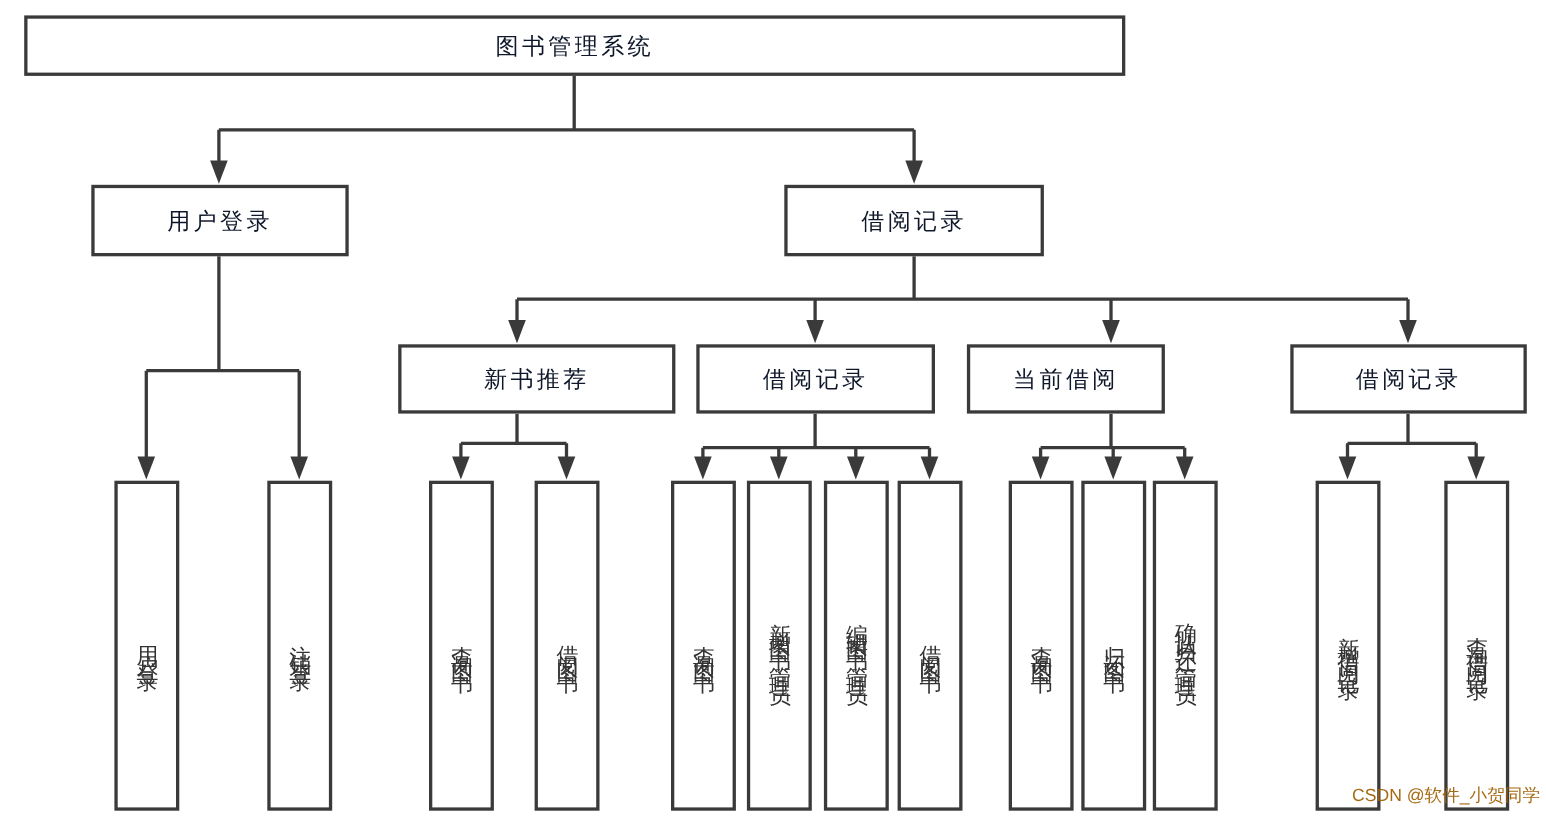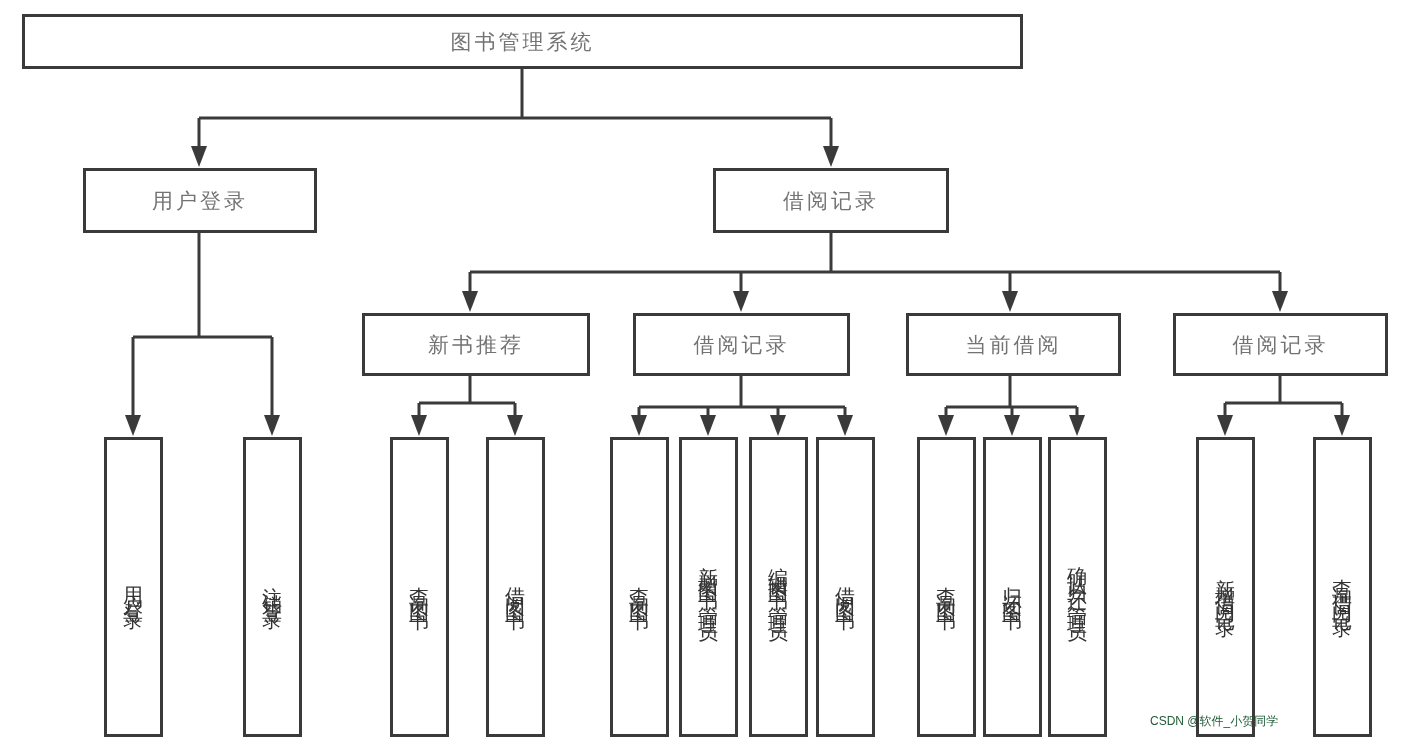--- a/index.html
+++ b/index.html
@@ -15,21 +15,21 @@
   .node{
     position:absolute;
     box-sizing:border-box;
     background:#ffffff;
     border:3px solid #3a3a3a;
     display:flex;
     align-items:center;
     justify-content:center;
     font-size:21px;
     letter-spacing:3px;
-    color:#737373;
+    color:#0f172a;
     white-space:nowrap;
   }
   .leaf{
     position:absolute;
     box-sizing:border-box;
     top:437px;
     height:300px;
     width:59px;
     background:#ffffff;
     border:3px solid #3a3a3a;
@@ -43,22 +43,23 @@
     letter-spacing:8px;
     line-height:1.1;
     color:#333333;
     white-space:nowrap;
   }
   .watermark{
     position:absolute;
     left:1150px;
     top:713px;
     width:250px;
-    font-size:12px;
-    color:#14532d;
+    text-align:right;
+    font-size:16px;
+    color:#a16207;
     opacity:0.95;
     z-index:5;
     white-space:nowrap;
   }
 </style>
 </head>
 <body>
 
 <div id="canvas">
 
@@ -109,27 +110,27 @@
     <span>图书管理系统</span>
   </div>
 
   <div class="node" style="left:83px;top:168px;width:234px;height:65px;">
     <span>用户登录</span>
   </div>
   <div class="node" style="left:713px;top:168px;width:236px;height:65px;">
     <span>借阅记录</span>
   </div>
 
-  <div class="node" style="left:362px;top:313px;width:228px;height:63px;">
+  <div class="node" style="left:362px;top:313px;width:252px;height:63px;">
     <span>新书推荐</span>
   </div>
   <div class="node" style="left:633px;top:313px;width:217px;height:63px;">
     <span>借阅记录</span>
   </div>
-  <div class="node" style="left:906px;top:313px;width:215px;height:63px;font-family:Liberation Mono, monospace;">
+  <div class="node" style="left:879px;top:313px;width:180px;height:63px;font-family:Liberation Mono, monospace;">
     <span>当前借阅</span>
   </div>
   <div class="node" style="left:1173px;top:313px;width:215px;height:63px;">
     <span>借阅记录</span>
   </div>
 
   <div class="leaf" style="left:104px;">
     <span class="vtext">用户登录</span>
   </div>
   <div class="leaf" style="left:243px;">

